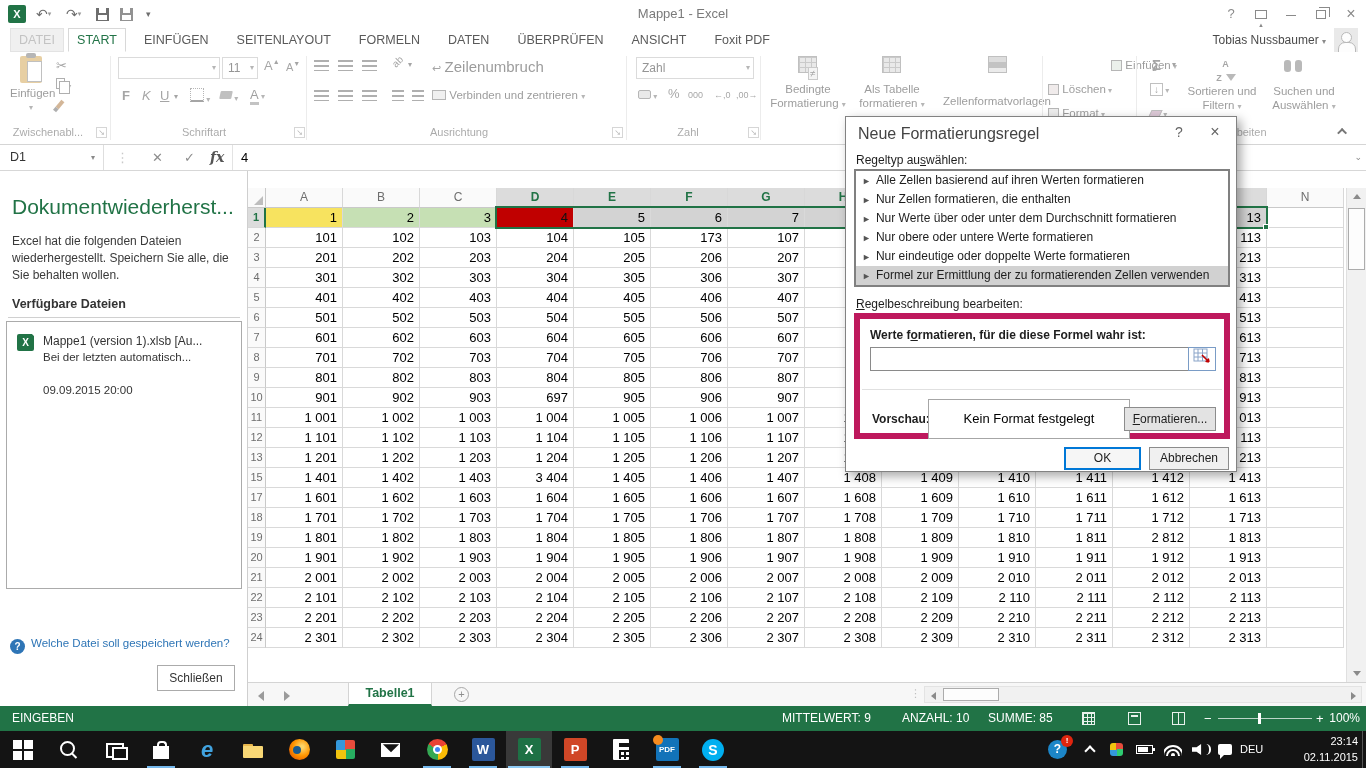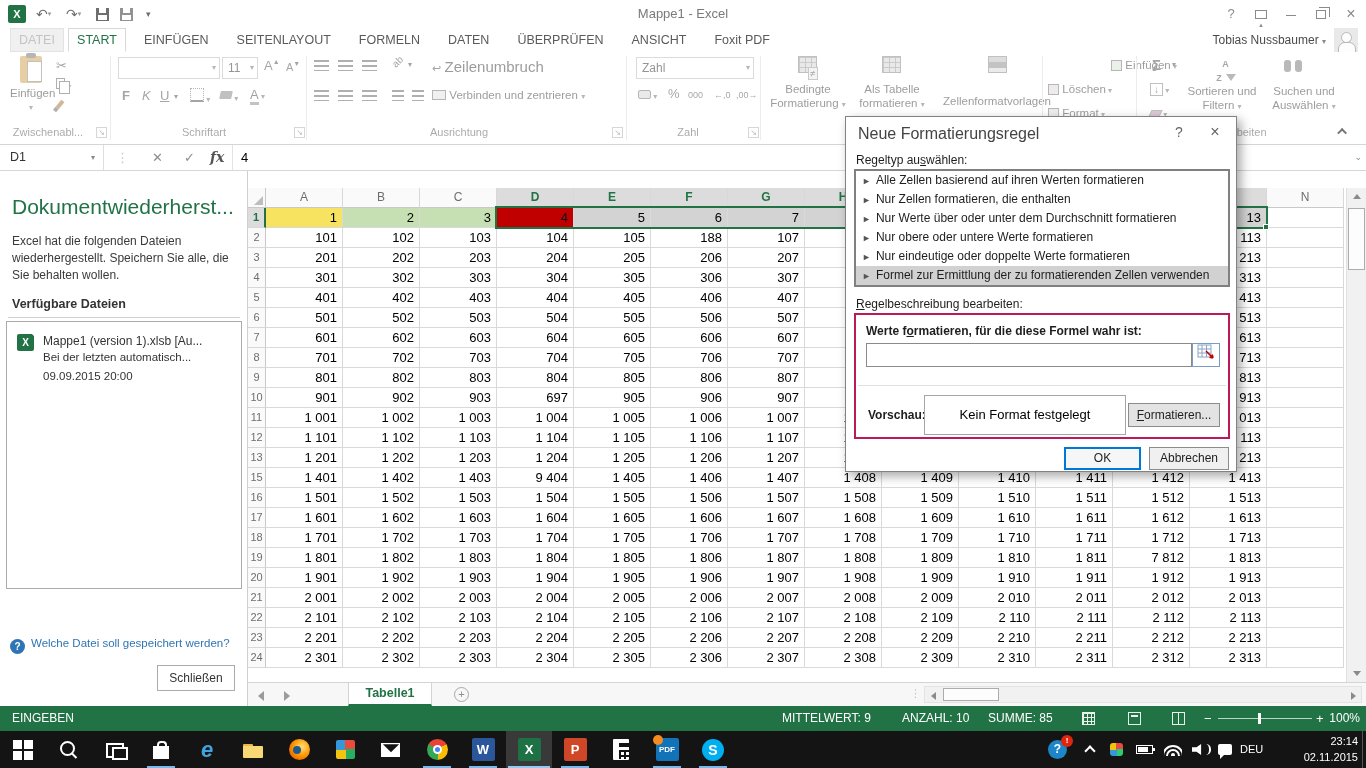--- a/index.html
+++ b/index.html
@@ -81,21 +81,21 @@
 #pane{position:absolute;left:0;top:171px;width:248px;height:535px;background:#fff;border-right:1px solid #cfcfcf;z-index:3}
 #pane-title{position:absolute;left:12px;top:24px;width:228px;font-size:21px;color:#217346;white-space:nowrap;overflow:hidden}
 #pane-body{position:absolute;left:12px;top:62px;width:218px;font-size:12px;color:#3a3a3a;line-height:1.4}
 #pane-sect{position:absolute;left:12px;top:126px;font-size:12.5px;font-weight:bold;color:#333}
 #pane-rule{position:absolute;left:8px;top:146px;width:232px;height:1px;background:#d0d0d0}
 #pane-list{position:absolute;left:6px;top:150px;width:236px;height:268px;border:1px solid #ababab;background:#fff}
 .xlsfile{position:absolute;left:10px;top:12px;width:17px;height:17px;background:#217346;border-radius:2px;color:#fff;font-size:10px;font-weight:bold;text-align:center;line-height:17px}
 .xlsfile::after{content:"";position:absolute;right:-2px;top:-2px;border:3px solid #fff;border-left-color:transparent;border-bottom-color:transparent}
 #file-l1{position:absolute;left:36px;top:12px;width:196px;font-size:12px;color:#333;white-space:nowrap;overflow:hidden}
 #file-l2{position:absolute;left:36px;top:29px;width:196px;font-size:11.5px;color:#333;white-space:nowrap;overflow:hidden}
-#file-l3{position:absolute;left:36px;top:48px;font-size:11.5px;color:#333}
+#file-l3{position:absolute;left:36px;top:62px;font-size:11.5px;color:#333}
 #pane-help{position:absolute;left:10px;top:466px;width:238px;font-size:11.5px;color:#2e75b6;white-space:nowrap}
 .qmark{display:inline-block;width:15px;height:15px;border-radius:50%;background:#2e75b6;color:#fff;font-weight:bold;text-align:center;line-height:15px;font-size:10px;margin-right:6px;vertical-align:-3px}
 #pane-close{position:absolute;right:12px;top:494px;width:78px;height:26px;background:#fff;border:1px solid #ababab;font-size:12px;color:#333;text-align:center;line-height:24px}
 
 
 #grid-area{position:absolute;left:248px;top:171px;width:1118px;height:511px;background:#fff;overflow:hidden}
 #corner{position:absolute;left:0;top:17px;width:18px;height:20px;background:#fafafa;border-right:1px solid #c9c9c9;border-bottom:1px solid #c9c9c9}
 #corner::after{content:"";position:absolute;right:2px;bottom:2px;border-left:9px solid transparent;border-bottom:9px solid #bdbdbd}
 #col-headers{position:absolute;left:18px;top:17px;height:20px;display:flex}
 .col-h{width:77px;height:20px;text-align:center;line-height:19px;font-size:12px;color:#6e6e6e;background:#fafafa;border-right:1px solid #d8d8d8;border-bottom:1px solid #c9c9c9}
@@ -120,21 +120,21 @@
 
 #dlg{position:absolute;left:845px;top:116px;width:392px;height:356px;background:#fff;border:1px solid #828282;box-shadow:4px 4px 10px rgba(0,0,0,.35);z-index:60}
 #dlg-title{position:absolute;left:12px;top:8px;font-size:16px;color:#444}
 .dlg-tbtn{position:absolute;top:0;width:30px;height:30px;text-align:center;line-height:30px;color:#666;font-size:14px}
 #dlg-ruletype-label{position:absolute;left:10px;top:36px;font-size:12px;color:#1e1e1e}
 #rule-list{position:absolute;left:8px;top:52px;width:376px;height:118px;border:2px solid #808080;background:#fff}
 .rule-item{height:19px;line-height:19px;font-size:12px;color:#1e1e1e;padding-left:6px;white-space:nowrap;overflow:hidden}
 .rule-item.sel{background:#d1d1d1}
 .rule-arrow{color:#555;font-size:9px;margin-right:5px}
 #dlg-desc-label{position:absolute;left:10px;top:180px;font-size:12px;color:#1e1e1e}
-#dlg-groupbox{position:absolute;left:8px;top:196px;width:376px;height:126px;border:2px solid #be185d;background:#fff}
+#dlg-groupbox{position:absolute;left:8px;top:196px;width:376px;height:126px;border:6px solid #be185d;background:#fff}
 #dlg-formula-label{position:absolute;left:10px;top:9px;font-size:12px;font-weight:bold;color:#1e1e1e}
 #dlg-formula-input{position:absolute;left:10px;top:28px;width:326px;height:24px;border:1px solid #8a8a8a;background:#fff;font-size:12px;line-height:22px;padding:0 4px;color:#000}
 #dlg-picker{position:absolute;right:8px;top:28px;width:28px;height:24px;border:1px solid #7a9cc6;background:#fff;text-align:center}
 #dlg-divider{position:absolute;left:2px;right:2px;top:70px;height:1px;background:#e0e0e0}
 #dlg-preview-label{position:absolute;left:12px;top:93px;font-size:12px;font-weight:bold;color:#1e1e1e}
 #dlg-preview-box{position:absolute;left:68px;top:80px;width:202px;height:40px;border:1px solid #a6a6a6;background:#fff;text-align:center;line-height:38px;font-size:13px;color:#000}
 #dlg-format-btn{position:absolute;right:8px;top:88px;width:92px;height:24px;background:#e3e3e3;border:1px solid #8c8c8c;text-align:center;line-height:22px;font-size:12px;color:#1e1e1e}
 #dlg-ok{position:absolute;left:218px;top:330px;width:77px;height:23px;background:#f6f6f6;border:2px solid #0078d7;text-align:center;line-height:19px;font-size:12px;color:#1e1e1e}
 #dlg-cancel{position:absolute;left:303px;top:330px;width:80px;height:23px;background:#f0f0f0;border:1px solid #8c8c8c;text-align:center;line-height:21px;font-size:12px;color:#1e1e1e}
 
@@ -435,21 +435,21 @@
         <div class="cell c-sel">13</div>
         <div class="cell "></div>
       </div>
       <div class="grid-row">
         <div class="row-h">2</div>
         <div class="cell">101</div>
         <div class="cell">102</div>
         <div class="cell">103</div>
         <div class="cell">104</div>
         <div class="cell">105</div>
-        <div class="cell">188</div>
+        <div class="cell">173</div>
         <div class="cell">107</div>
         <div class="cell">108</div>
         <div class="cell">109</div>
         <div class="cell">110</div>
         <div class="cell">111</div>
         <div class="cell">112</div>
         <div class="cell">113</div>
         <div class="cell"></div>
       </div>
       <div class="grid-row">
@@ -637,47 +637,30 @@
         <div class="cell">1 211</div>
         <div class="cell">1 212</div>
         <div class="cell">1 213</div>
         <div class="cell"></div>
       </div>
       <div class="grid-row">
         <div class="row-h">15</div>
         <div class="cell">1 401</div>
         <div class="cell">1 402</div>
         <div class="cell">1 403</div>
-        <div class="cell">9 404</div>
+        <div class="cell">3 404</div>
         <div class="cell">1 405</div>
         <div class="cell">1 406</div>
         <div class="cell">1 407</div>
         <div class="cell">1 408</div>
         <div class="cell">1 409</div>
         <div class="cell">1 410</div>
         <div class="cell">1 411</div>
         <div class="cell">1 412</div>
         <div class="cell">1 413</div>
-        <div class="cell"></div>
-      </div>
-      <div class="grid-row">
-        <div class="row-h">16</div>
-        <div class="cell">1 501</div>
-        <div class="cell">1 502</div>
-        <div class="cell">1 503</div>
-        <div class="cell">1 504</div>
-        <div class="cell">1 505</div>
-        <div class="cell">1 506</div>
-        <div class="cell">1 507</div>
-        <div class="cell">1 508</div>
-        <div class="cell">1 509</div>
-        <div class="cell">1 510</div>
-        <div class="cell">1 511</div>
-        <div class="cell">1 512</div>
-        <div class="cell">1 513</div>
         <div class="cell"></div>
       </div>
       <div class="grid-row">
         <div class="row-h">17</div>
         <div class="cell">1 601</div>
         <div class="cell">1 602</div>
         <div class="cell">1 603</div>
         <div class="cell">1 604</div>
         <div class="cell">1 605</div>
         <div class="cell">1 606</div>
@@ -713,21 +696,21 @@
         <div class="cell">1 802</div>
         <div class="cell">1 803</div>
         <div class="cell">1 804</div>
         <div class="cell">1 805</div>
         <div class="cell">1 806</div>
         <div class="cell">1 807</div>
         <div class="cell">1 808</div>
         <div class="cell">1 809</div>
         <div class="cell">1 810</div>
         <div class="cell">1 811</div>
-        <div class="cell">7 812</div>
+        <div class="cell">2 812</div>
         <div class="cell">1 813</div>
         <div class="cell"></div>
       </div>
       <div class="grid-row">
         <div class="row-h">20</div>
         <div class="cell">1 901</div>
         <div class="cell">1 902</div>
         <div class="cell">1 903</div>
         <div class="cell">1 904</div>
         <div class="cell">1 905</div>

